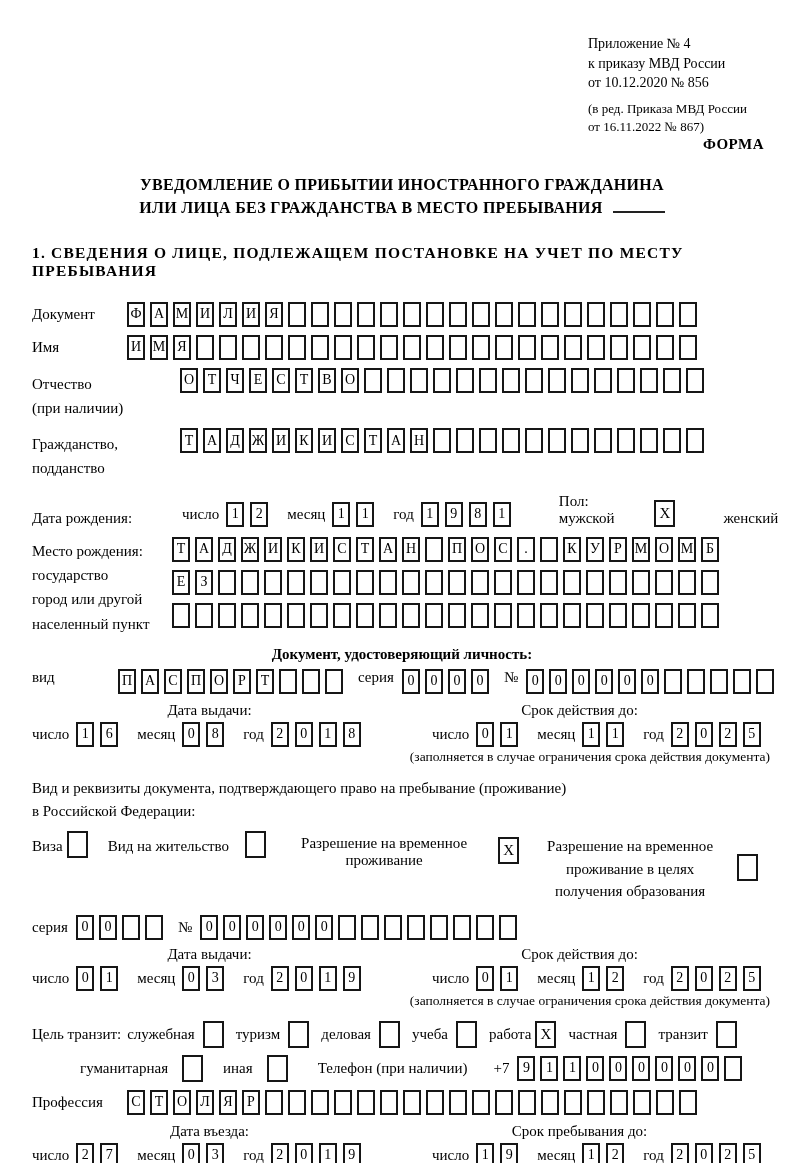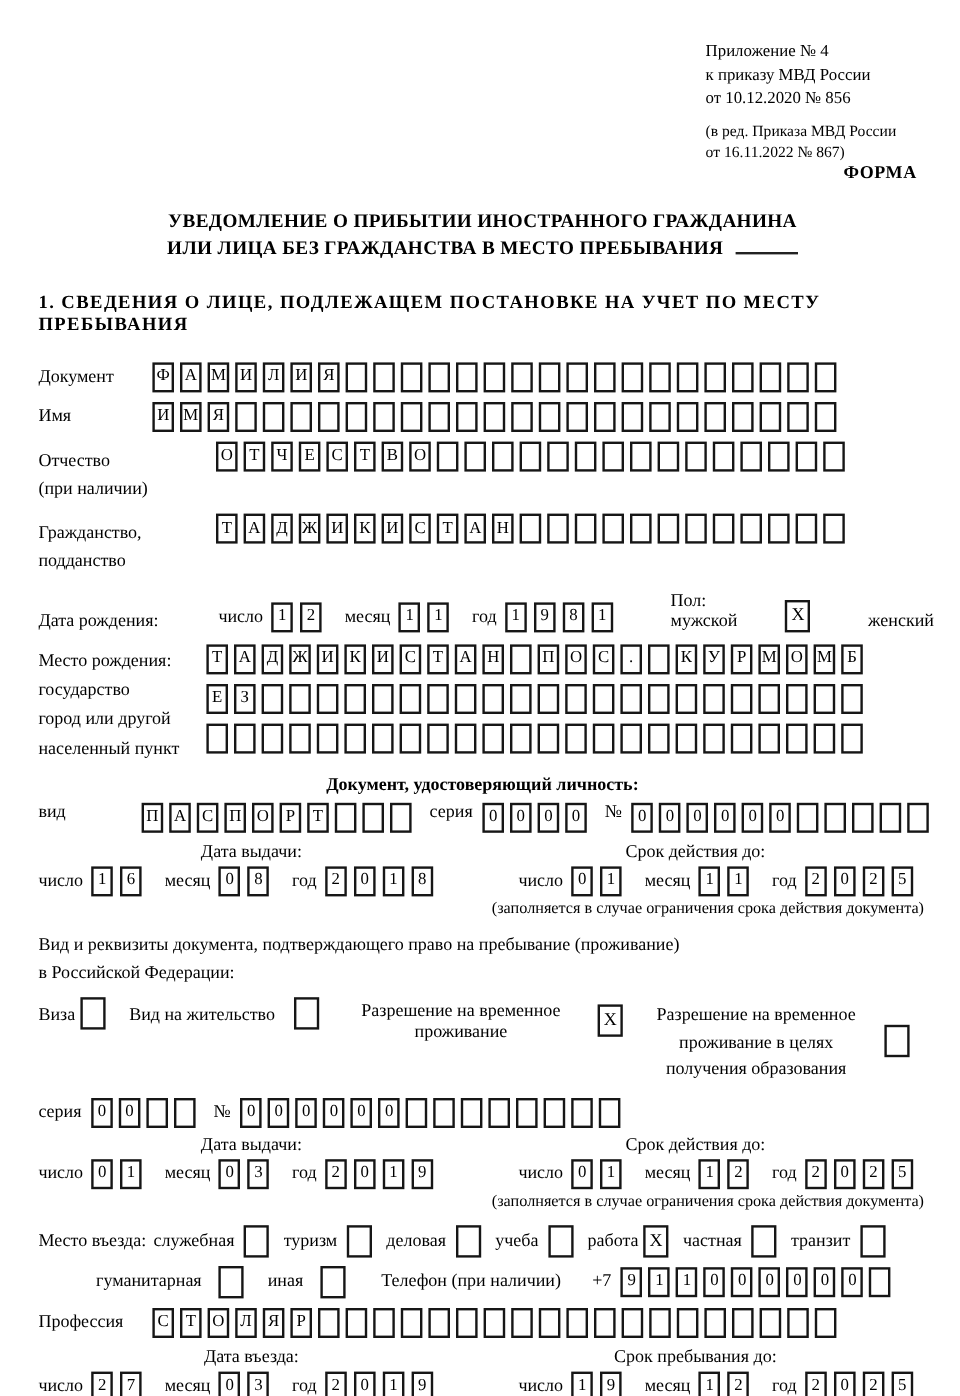--- a/index.html
+++ b/index.html
@@ -488,21 +488,21 @@
           <span class="cell">2</span>
           <span class="cell">0</span>
           <span class="cell">2</span>
           <span class="cell">5</span>
         </span>
       </div>
   </div>
   <div class="note">(заполняется в случае ограничения срока действия документа)</div>
 
   <div class="purposerow">
-    <span class="plabel">Место въезда:</span>
+    <span class="plabel">Цель транзит:</span>
     <span>служебная</span>
     <span class="cbx"></span>
     <span class="gap12">туризм</span>
     <span class="cbx"></span>
     <span class="gap12">деловая</span>
     <span class="cbx"></span>
     <span class="gap12">учеба</span>
     <span class="cbx"></span>
     <span class="gap12">работа</span>
     <span class="cbx" style="margin-left:4px;">X</span>

